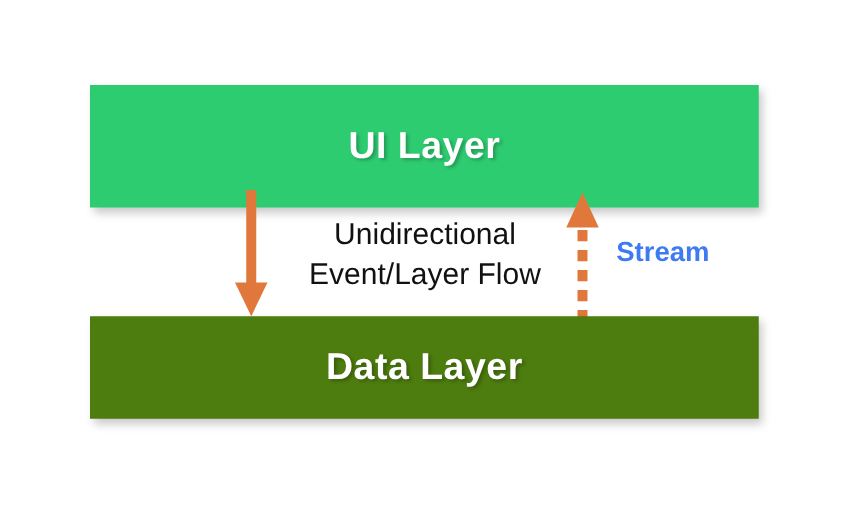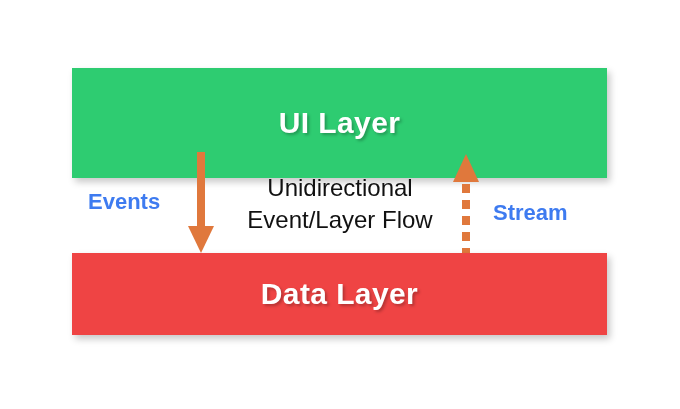--- a/index.html
+++ b/index.html
@@ -34,27 +34,27 @@
     color: #ffffff;
     font-size: 30px;
     font-weight: bold;
     letter-spacing: 0.4px;
     text-shadow: 2px 2px 3px rgba(0,0,0,0.25);
     white-space: nowrap;
   }
 
   #ui-layer-box {
     top: 68px;
-    height: 110px;
+    height: 98px;
     background: #2ECC71;
   }
   #data-layer-box {
     top: 253px;
     height: 82px;
-    background: #ef4444;
+    background: #4d7c0f;
   }
 
   
   #center-text {
     position: absolute;
     left: 232px;
     top: 172px;
     width: 216px;
     text-align: center;
     line-height: 1.32;
@@ -73,21 +73,21 @@
     font-size: 22px;
     font-weight: bold;
     white-space: nowrap;
   }
   #events-label {
     left: 88px;
     top: 189px;
   }
   #stream-label {
     left: 493px;
-    top: 200px;
+    top: 189px;
   }
 
   
   #events-arrow {
     position: absolute;
     left: 180px;
     top: 152px;
     width: 42px;
     height: 104px;
   }
@@ -101,21 +101,20 @@
 </style>
 </head>
 <body>
 
 <div id="diagram">
 
   <div class="layer-box" id="ui-layer-box">
     <span class="layer-label">UI Layer</span>
   </div>
 
-  <span class="side-label" id="events-label">Events</span>
 
   <span id="events-arrow">
     <svg width="42" height="104" viewBox="0 0 42 104" xmlns="http://www.w3.org/2000/svg">
       <rect x="17" y="0" width="8" height="78" fill="#E0783C"></rect>
       <polygon points="8,74 34,74 21,101" fill="#E0783C"></polygon>
     </svg>
   </span>
 
   <div id="center-text">
     <span class="ct-line">Unidirectional</span>

